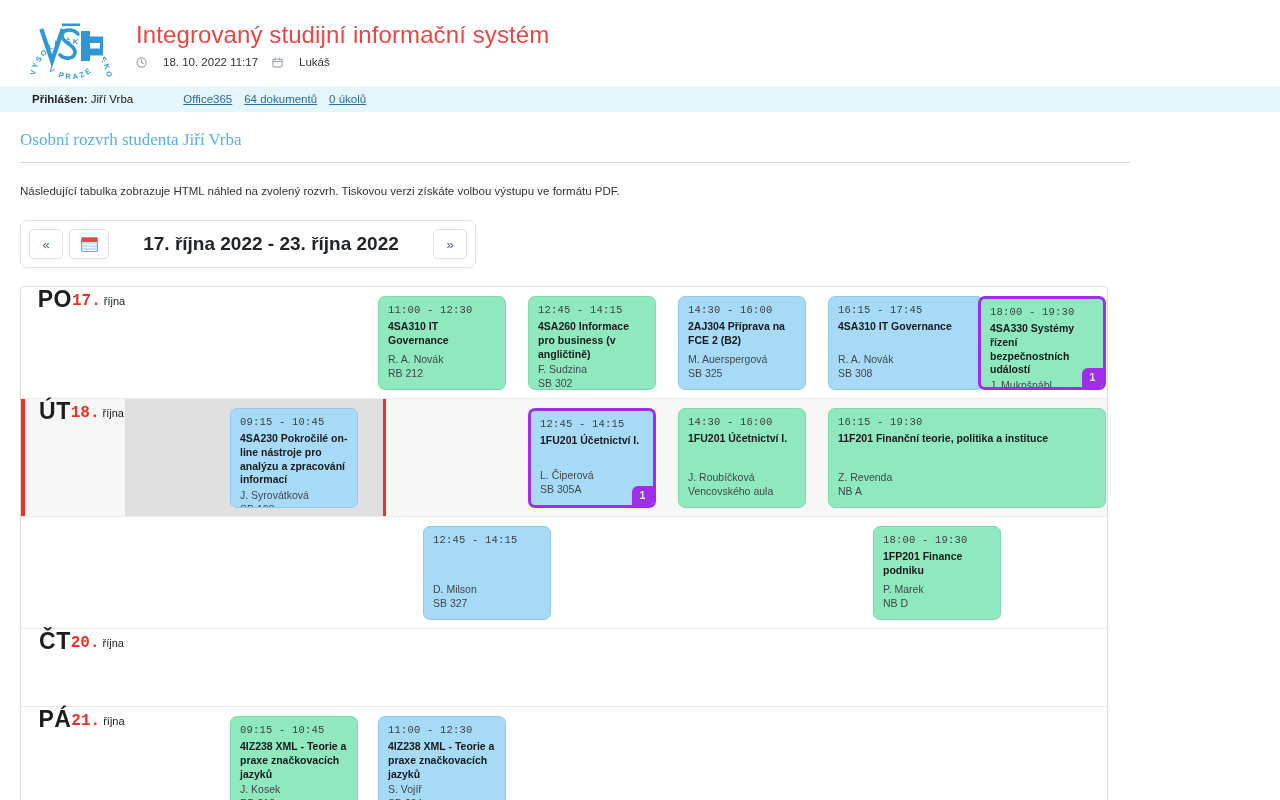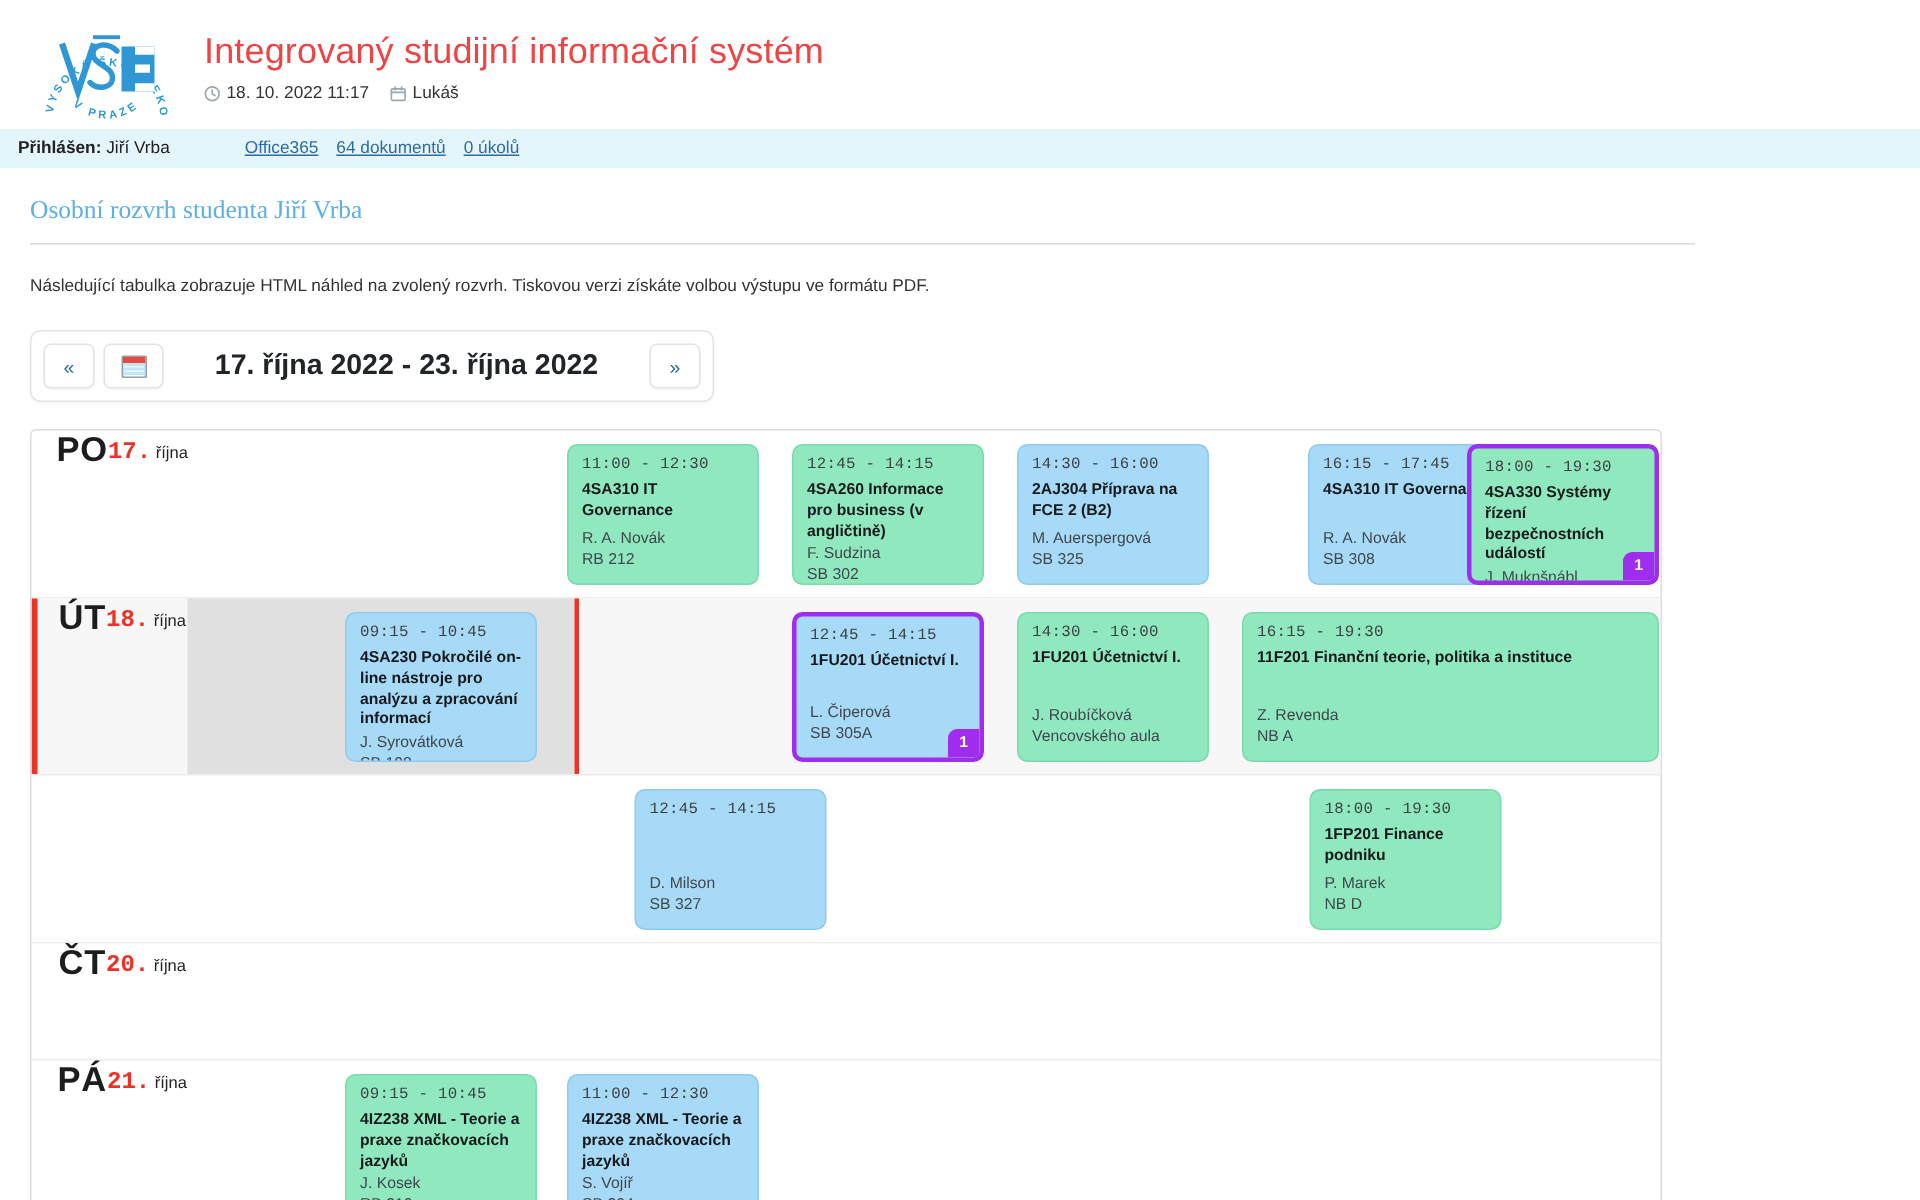--- a/index.html
+++ b/index.html
@@ -35,30 +35,30 @@
     letter-spacing: .1px;
   }
   .header-meta {
     margin-top: 8px;
     font-size: 11.5px;
     color: #333;
     display: flex;
     align-items: center;
     gap: 14px;
   }
-  .header-meta .mi { display:inline-flex; align-items:center; gap:4px;justify-content:center; }
+  .header-meta .mi { display:inline-flex; align-items:center; gap:16px;justify-content:center; }
   .mini-ico { display:inline-block; width:11px; height:11px; position:relative; opacity:.75; }
 
   
   .login-bar {
     background: #e4f5fb;
     height: 26px;
     display: flex;
     align-items: center;
-    padding-left: 12px;
+    padding-left: 32px;
     font-size: 11.5px;
     color: #222;
     gap: 50px;
   }
   .login-bar b { font-weight: bold; }
   .login-links { display: flex; gap: 12px; }
   .login-links a {
     color: #2b6ca3;
     text-decoration: underline;
     font-size: 11.5px;
@@ -352,21 +352,21 @@
             </div>
             <div class="ev blue" style="left: 552px; width: 128px; height: 94px;">
               <div class="ev-inner">
                 <div class="time">14:30 - 16:00</div>
                 <div class="subj">2AJ304 Příprava na FCE 2 (B2)</div>
                 <div class="spacer"></div>
                 <div class="teacher">M. Auerspergová</div>
                 <div class="room">SB 325</div>
               </div>
             </div>
-            <div class="ev blue" style="left: 702px; width: 156px; height: 94px; margin-left: 44px;">
+            <div class="ev blue" style="left: 702px; width: 156px; height: 94px;">
               <div class="ev-inner">
                 <div class="time">16:15 - 17:45</div>
                 <div class="subj">4SA310 IT Governance</div>
                 <div class="spacer"></div>
                 <div class="teacher">R. A. Novák</div>
                 <div class="room">SB 308</div>
               </div>
             </div>
             <div class="ev green hl" style="left: 852px; width: 128px; height: 94px;">
               <div class="ev-inner">

